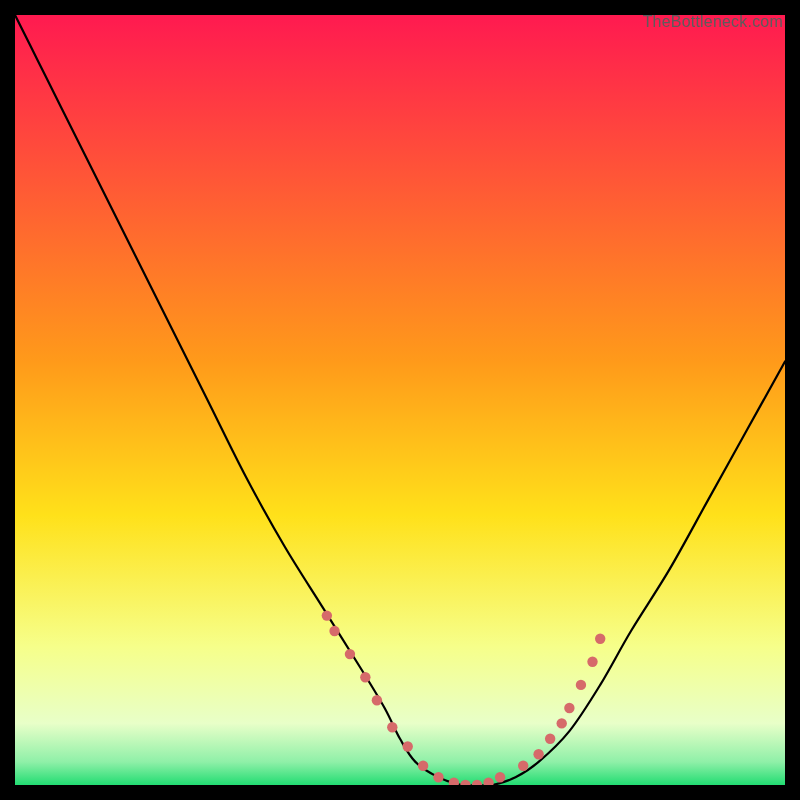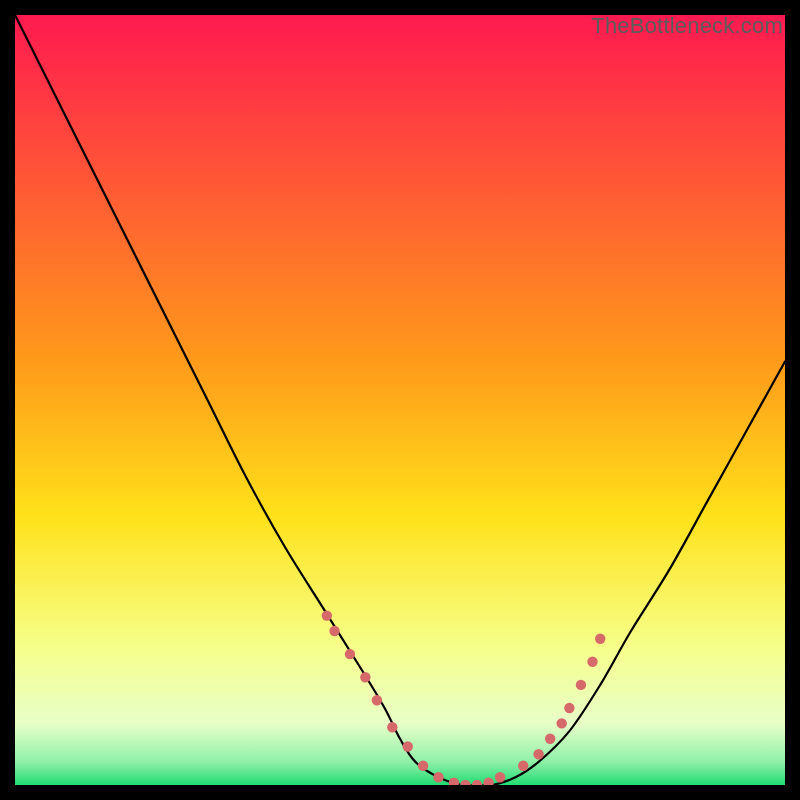--- a/index.html
+++ b/index.html
@@ -24,21 +24,21 @@
     left: 0;
     top: 0;
     width: 770px;
     height: 770px;
   }
   .attribution {
     position: absolute;
     top: -2px;
     right: 2px;
     color: #5c5c5c;
-    font-size: 22px;
+    font-size: 16px;
     font-weight: 500;
     letter-spacing: 0.2px;
     z-index: 50;
   }
   svg { display: block; }
 </style>
 </head>
 <body>
 
 <div class="frame">

